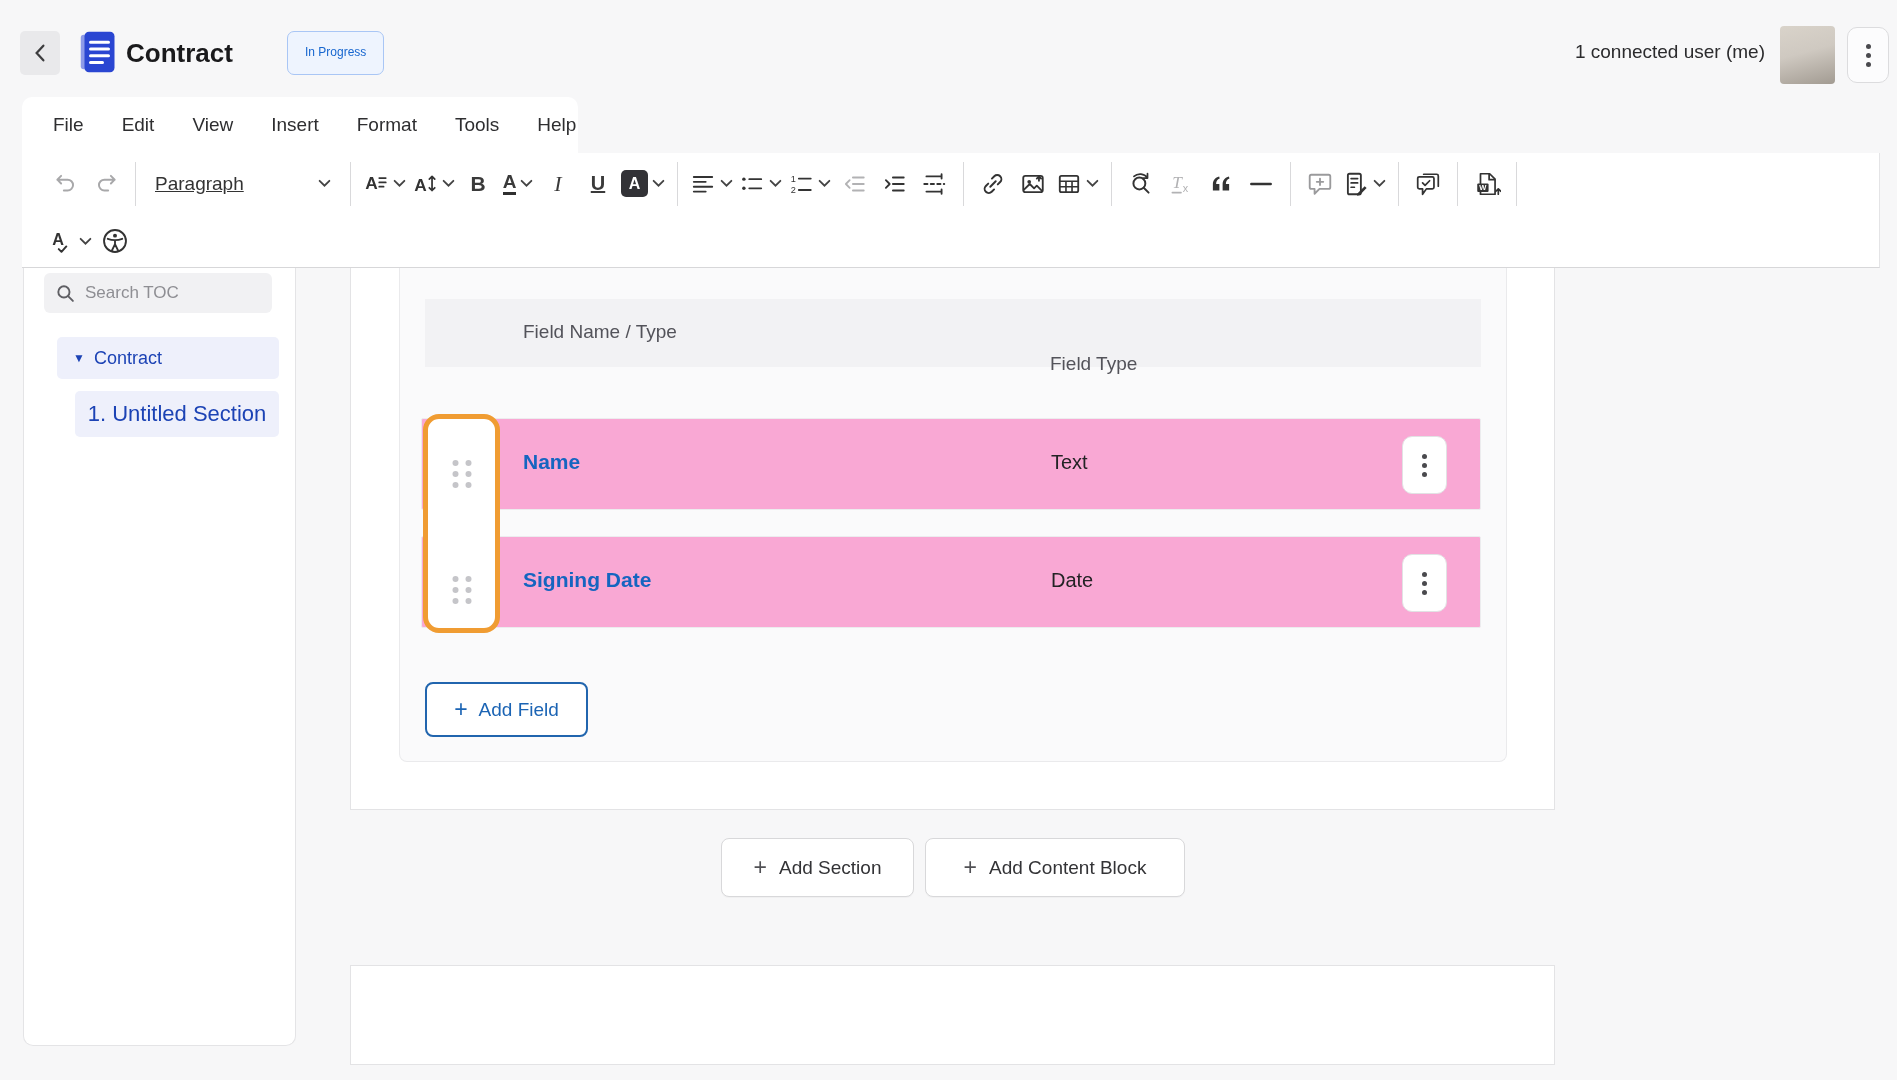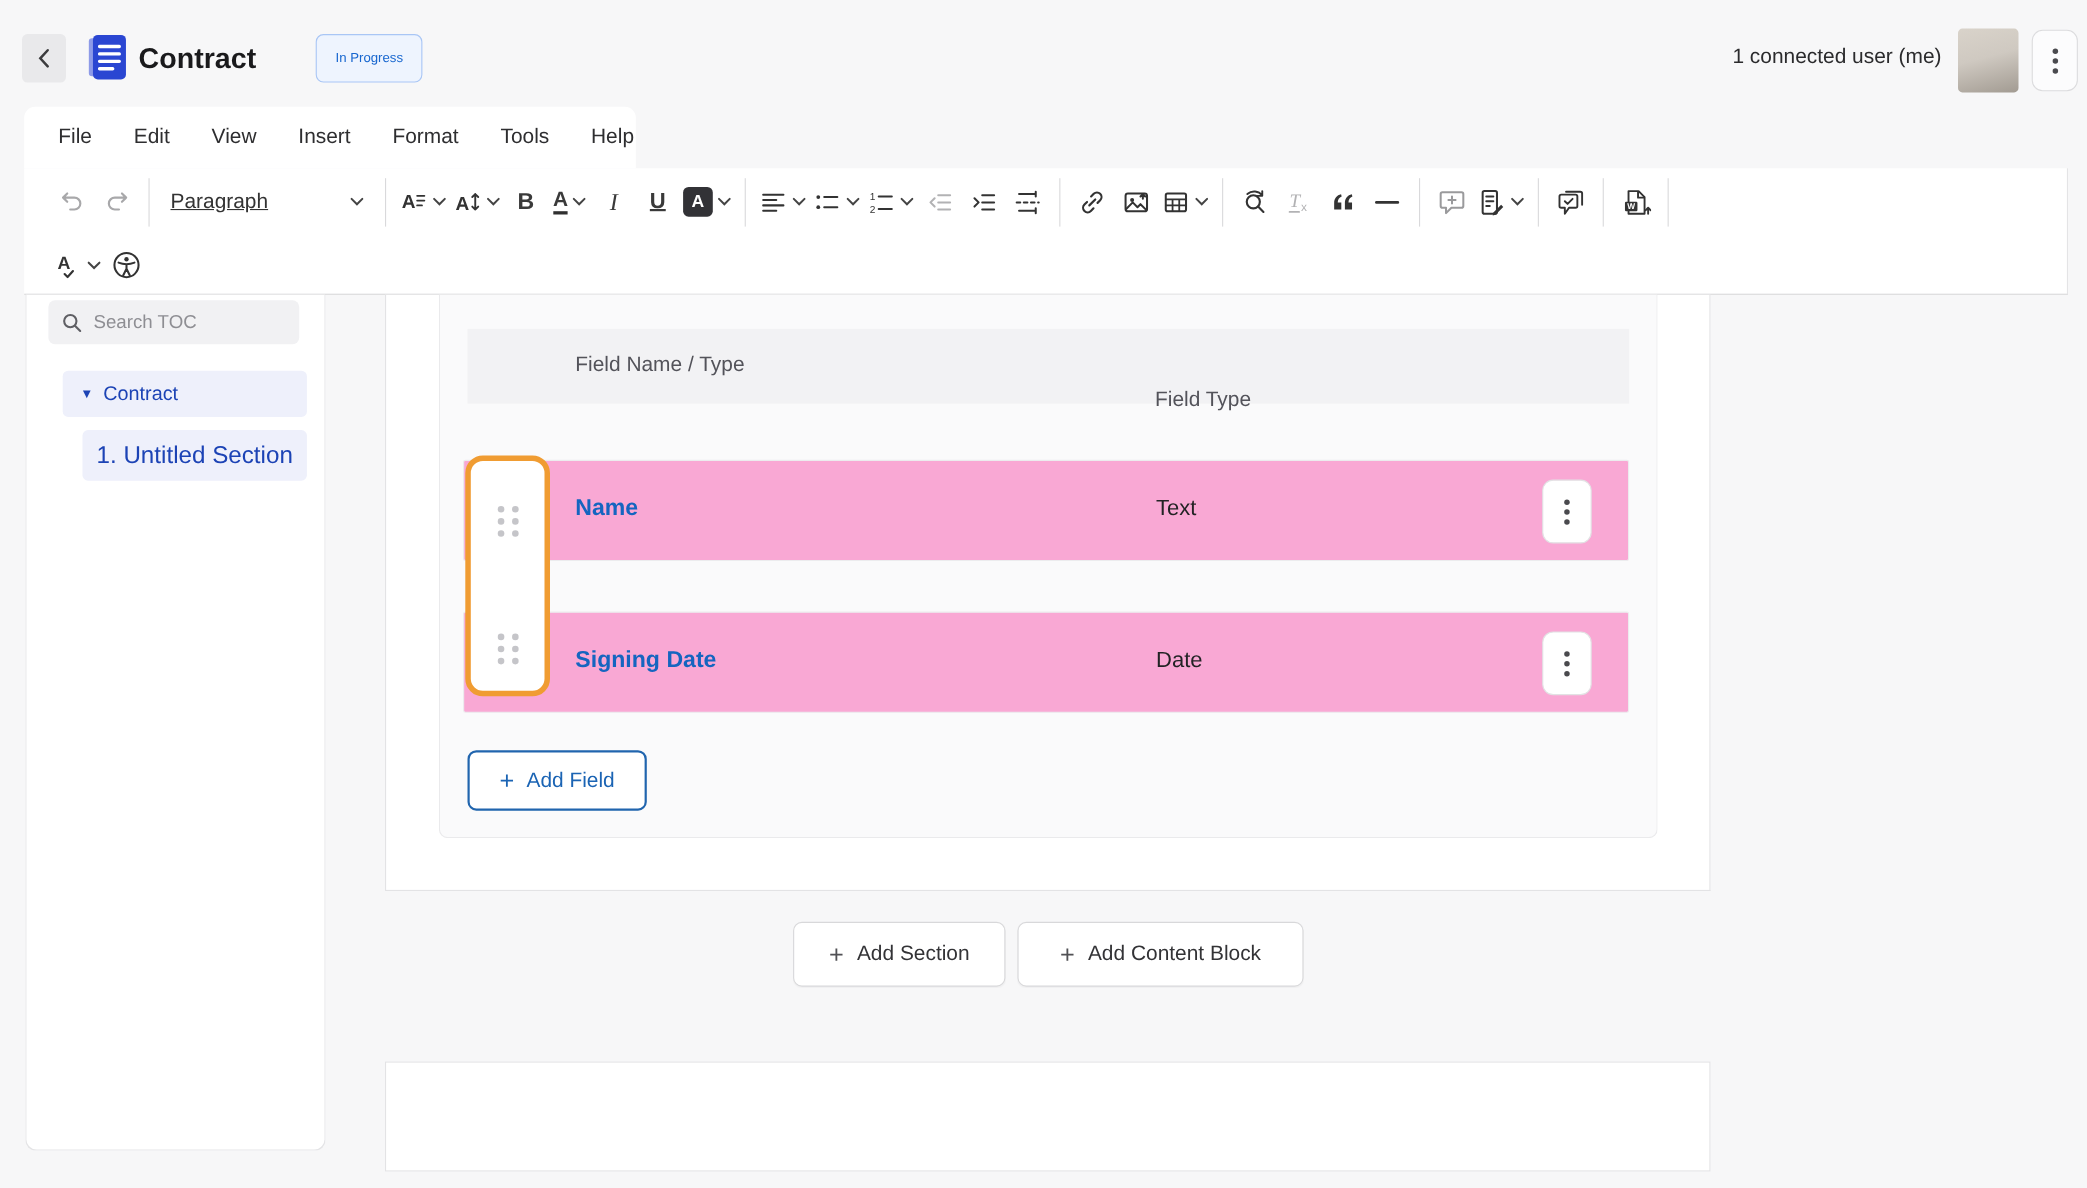--- a/index.html
+++ b/index.html
@@ -370,21 +370,21 @@
     <span class="fname">Name</span>
     <span class="ftype">Text</span>
     <div class="row-kebab">
       <span class="vdots">
           <i></i>
           <i></i>
           <i></i>
         </span>
     </div>
   </div>
-  <div class="frow" style="top:556px">
+  <div class="frow" style="top:536px">
     <span class="fname">Signing Date</span>
     <span class="ftype">Date</span>
     <div class="row-kebab">
       <span class="vdots">
           <i></i>
           <i></i>
           <i></i>
         </span>
     </div>
   </div>

